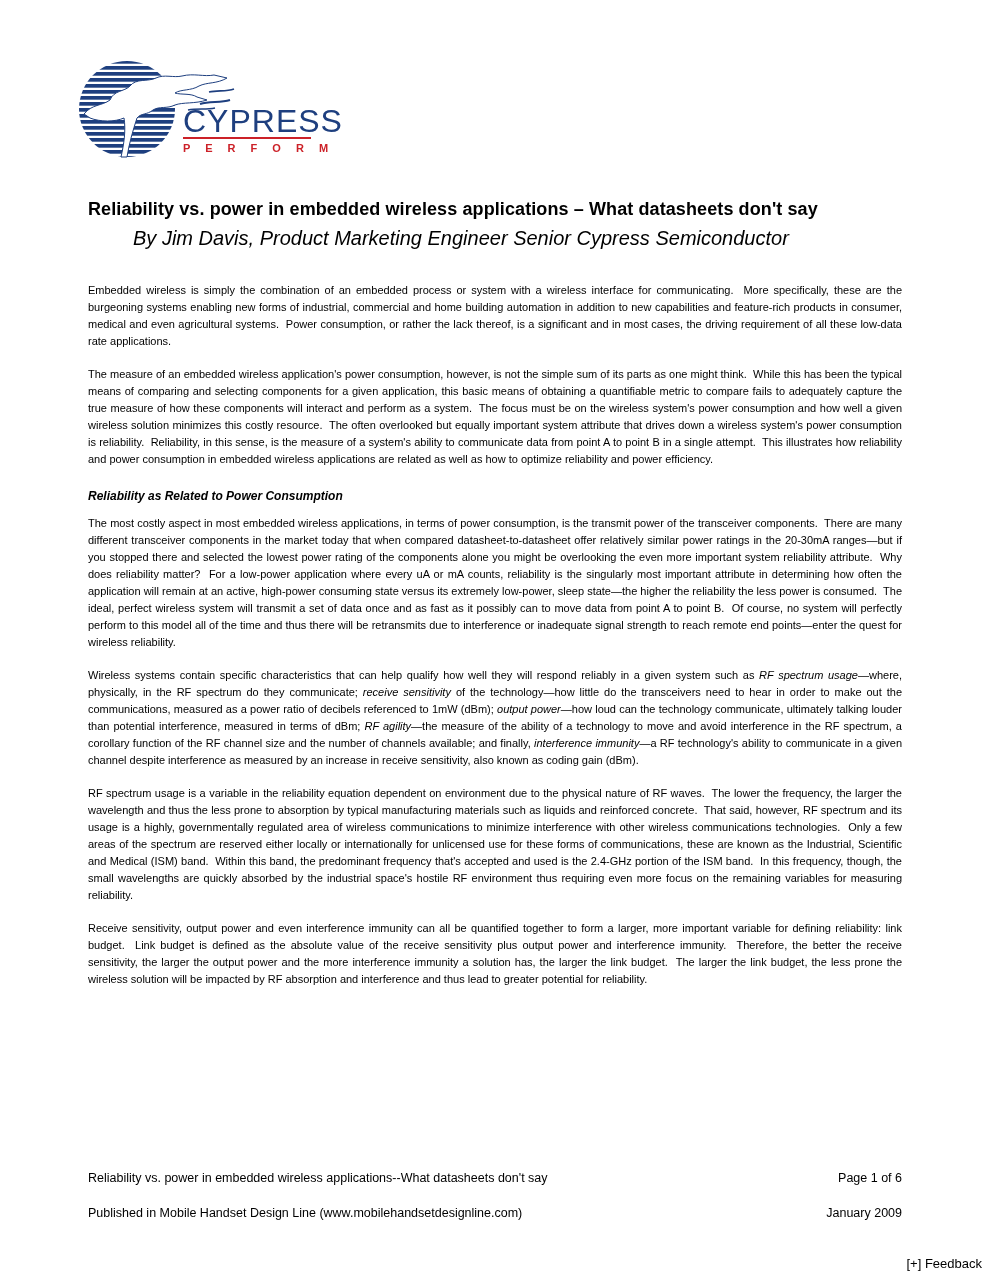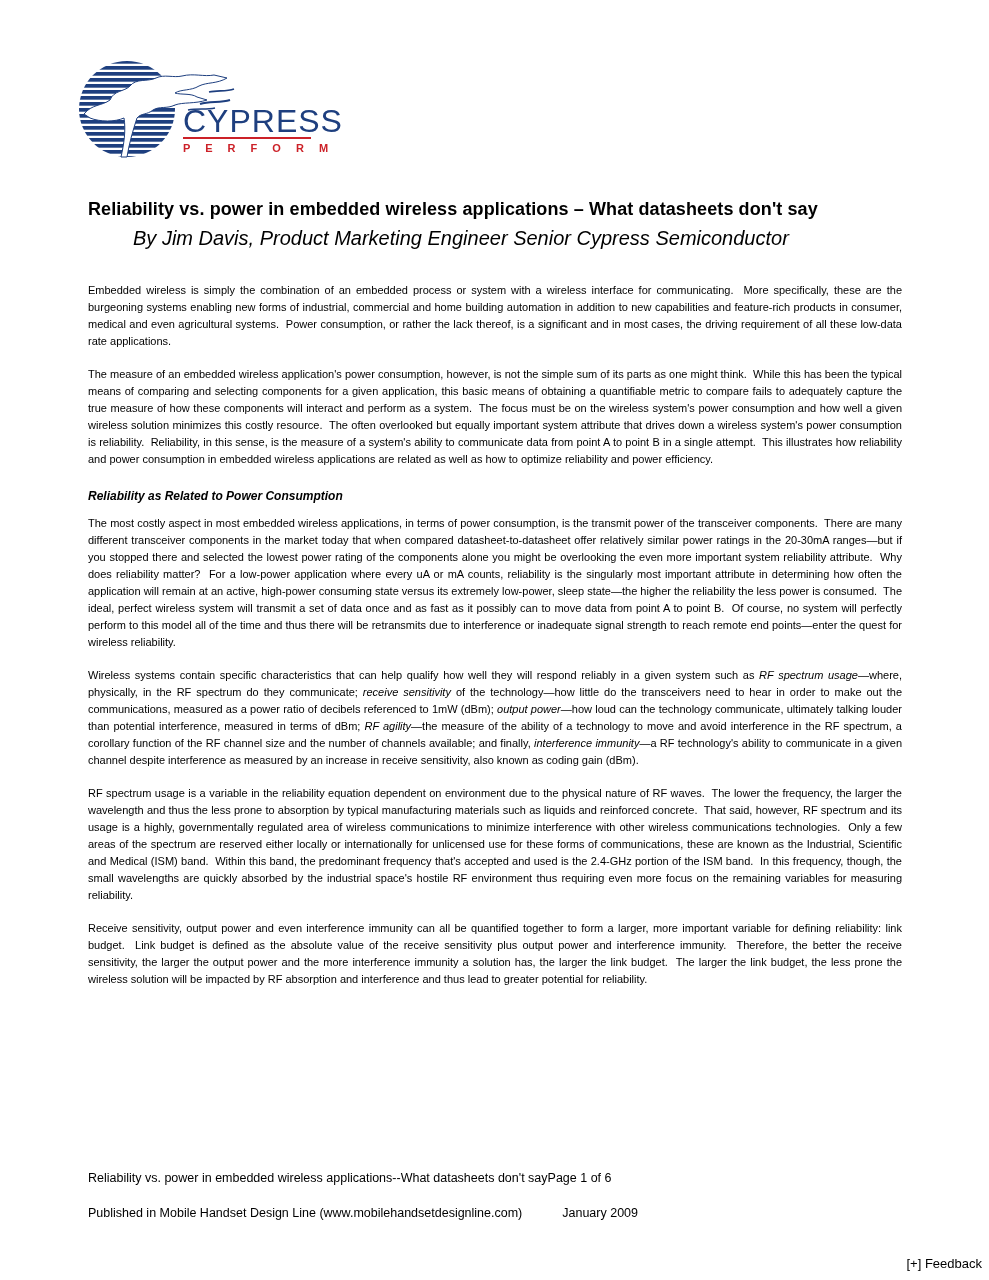--- a/index.html
+++ b/index.html
@@ -96,21 +96,21 @@
   .it{font-style:italic;}
   
   .page-footer{
     position:absolute;
     left:88px;
     right:87px;
     top:1171px;
   }
   .footer-row{
     display:flex;
-    justify-content:flex-start;
+    justify-content:space-between;
     font-size:12.5px;
     line-height:15px;
   }
   .footer-row + .footer-row{margin-top:20px;gap:40px;}
   
   .feedback{
     position:absolute;
     right:7px;
     bottom:9px;
     font-size:13px;

